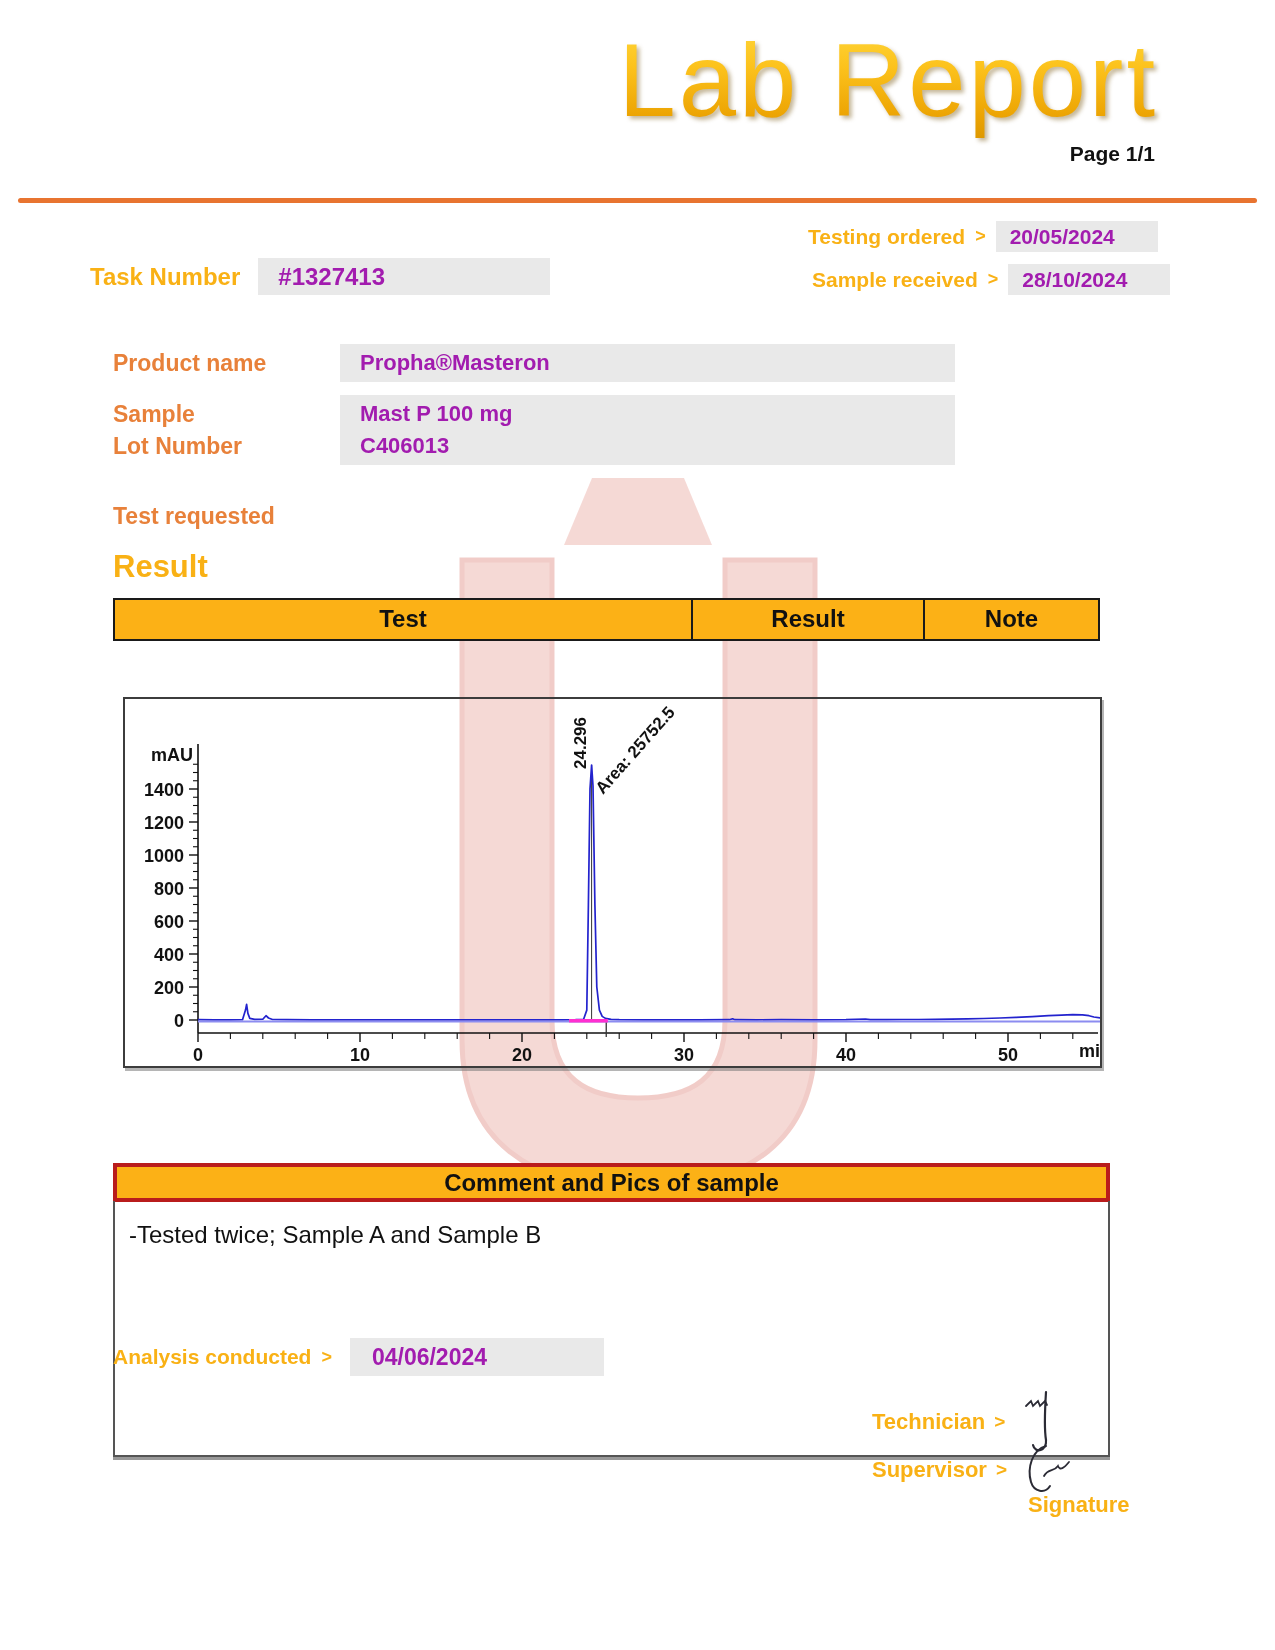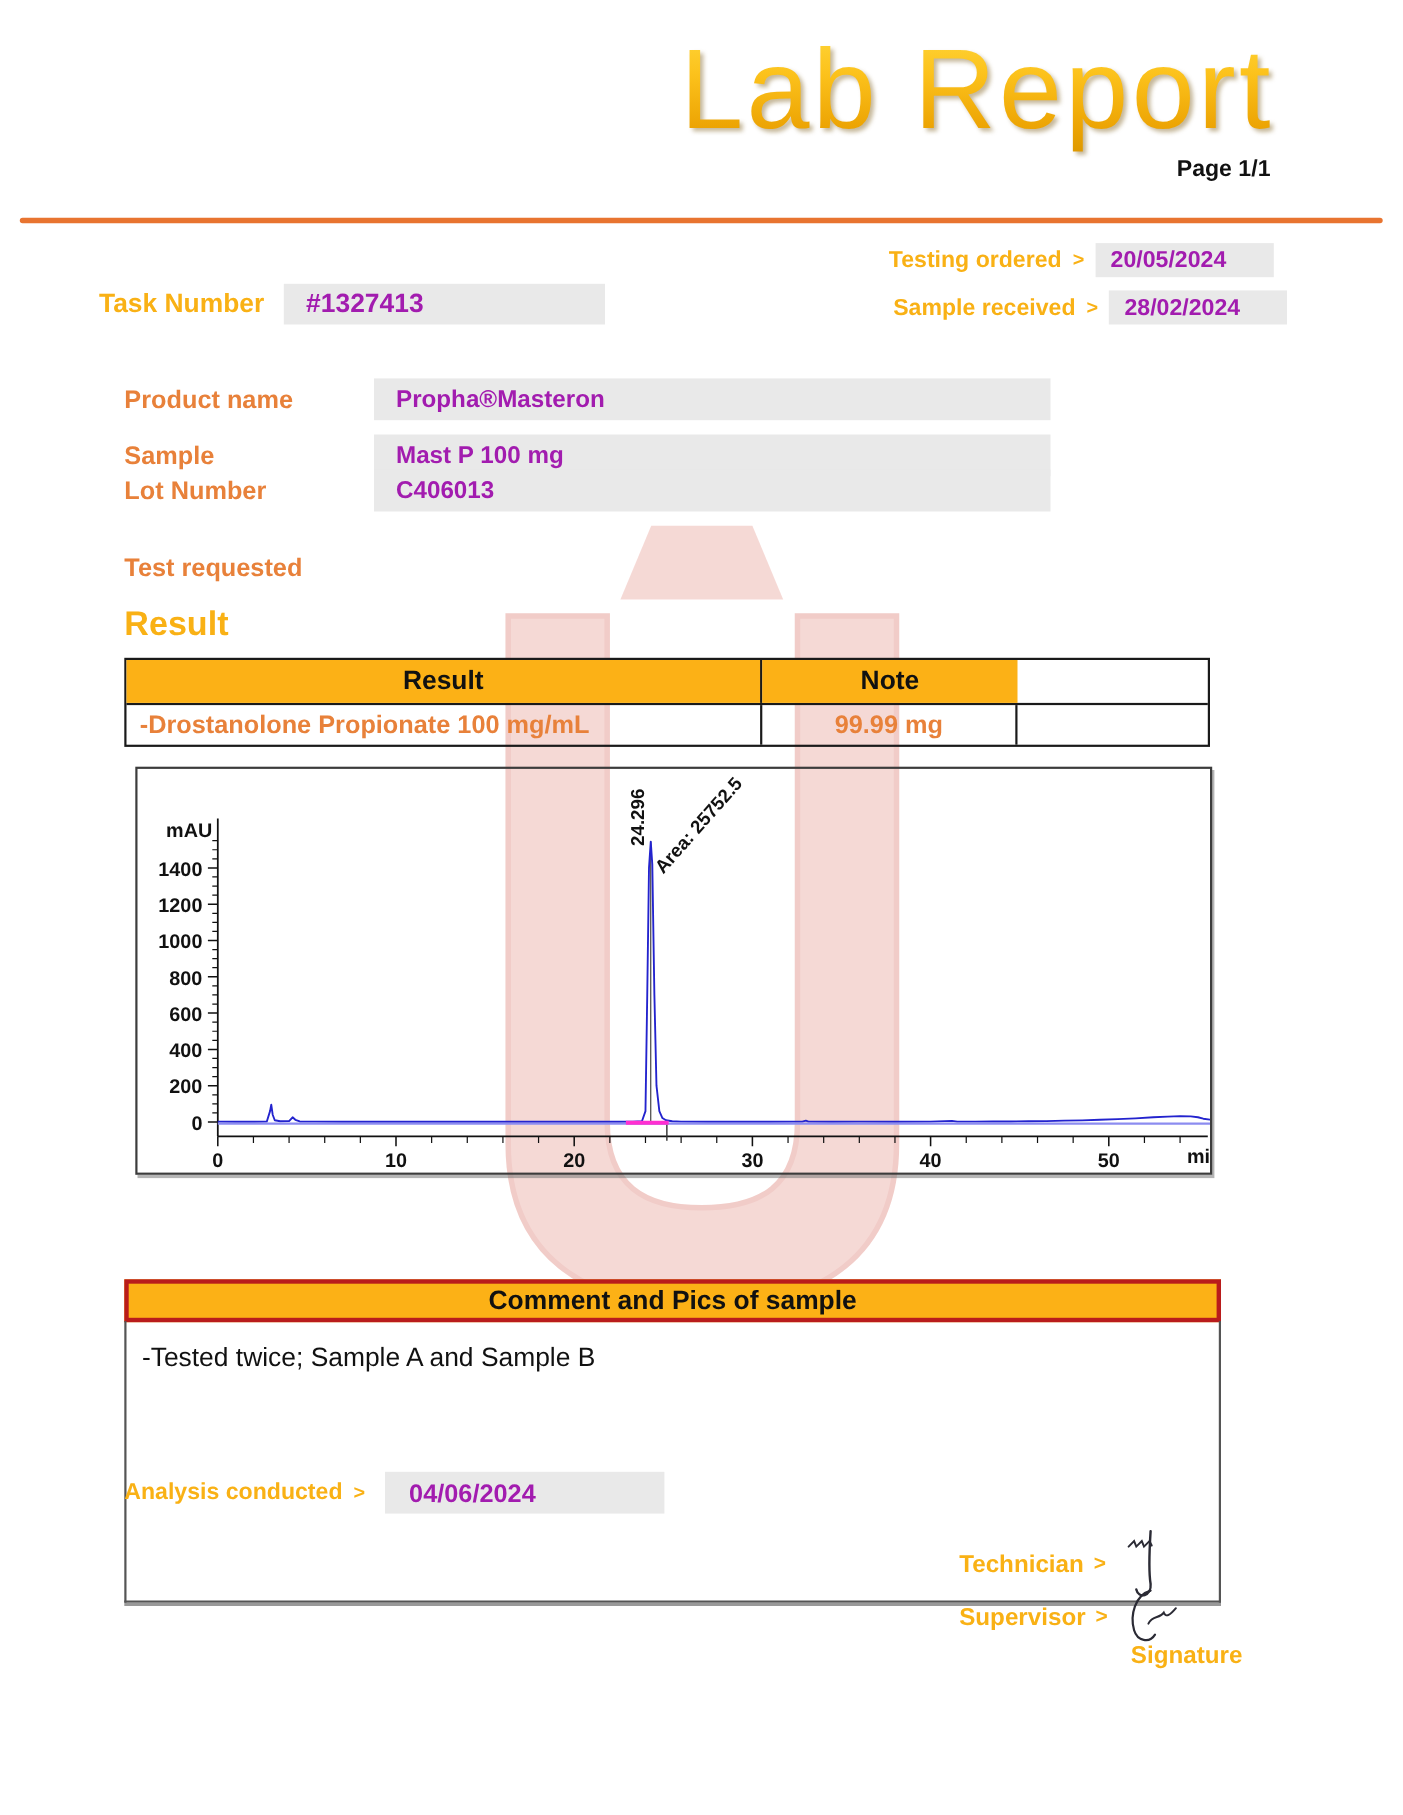--- a/index.html
+++ b/index.html
@@ -73,21 +73,21 @@
     <div class="rule"></div>
 
     <div class="kv" style="top:221px;left:808px;">
       <span class="ylab" style="font-size:21px;">Testing ordered</span>
       <span class="arrow" style="font-size:18px;">&gt;</span>
       <span class="gbox" style="width:148px;height:31px;font-size:21px;padding-left:14px;">20/05/2024</span>
     </div>
     <div class="kv" style="top:264px;left:812px;">
       <span class="ylab" style="font-size:21px;">Sample received</span>
       <span class="arrow" style="font-size:18px;">&gt;</span>
-      <span class="gbox" style="width:148px;height:31px;font-size:21px;padding-left:14px;">28/02/2024</span>
+      <span class="gbox" style="width:148px;height:31px;font-size:21px;padding-left:14px;">28/10/2024</span>
     </div>
 
     <div class="kv" style="top:258px;left:90px;">
       <span class="ylab" style="font-size:24px;">Task Number</span>
       <span class="gbox" style="width:272px;height:37px;font-size:24px;padding-left:20px;margin-left:8px;">#1327413</span>
     </div>
 
     <div class="fieldrow" style="top:344px;">
       <span class="olab">Product name</span>
       <span class="gbox">Propha®Masteron</span>
@@ -100,27 +100,23 @@
       <span class="olab">Lot Number</span>
       <span class="gbox">C406013</span>
     </div>
     <div class="fieldrow" style="top:497px;">
       <span class="olab">Test requested</span>
     </div>
 
     <div class="result-h">Result</div>
     <div class="rtable">
       <div class="trow">
+        <div class="th">Test</div>
         <div class="th">Result</div>
         <div class="th">Note</div>
-      </div>
-      <div class="trow tb">
-        <div class="td left">-Drostanolone Propionate 100 mg/mL</div>
-        <div class="td center">99.99 mg</div>
-        <div class="td"></div>
       </div>
     </div>
 
     <div class="chartbox">
       <svg id="chromatogram" width="975" height="367" viewBox="0 0 975 367">
           <line x1="73" y1="45" x2="73" y2="334" stroke="#111" stroke-width="1.6"></line>
           <line x1="73" y1="334" x2="973" y2="334" stroke="#111" stroke-width="1.6"></line>
           <line x1="64" y1="321" x2="73" y2="321" stroke="#111" stroke-width="1.4"></line>
           <text x="59" y="328" text-anchor="end" font-size="18" font-family="Liberation Sans,sans-serif" font-weight="700" fill="#111">0</text>
           <line x1="64" y1="288" x2="73" y2="288" stroke="#111" stroke-width="1.4"></line>

